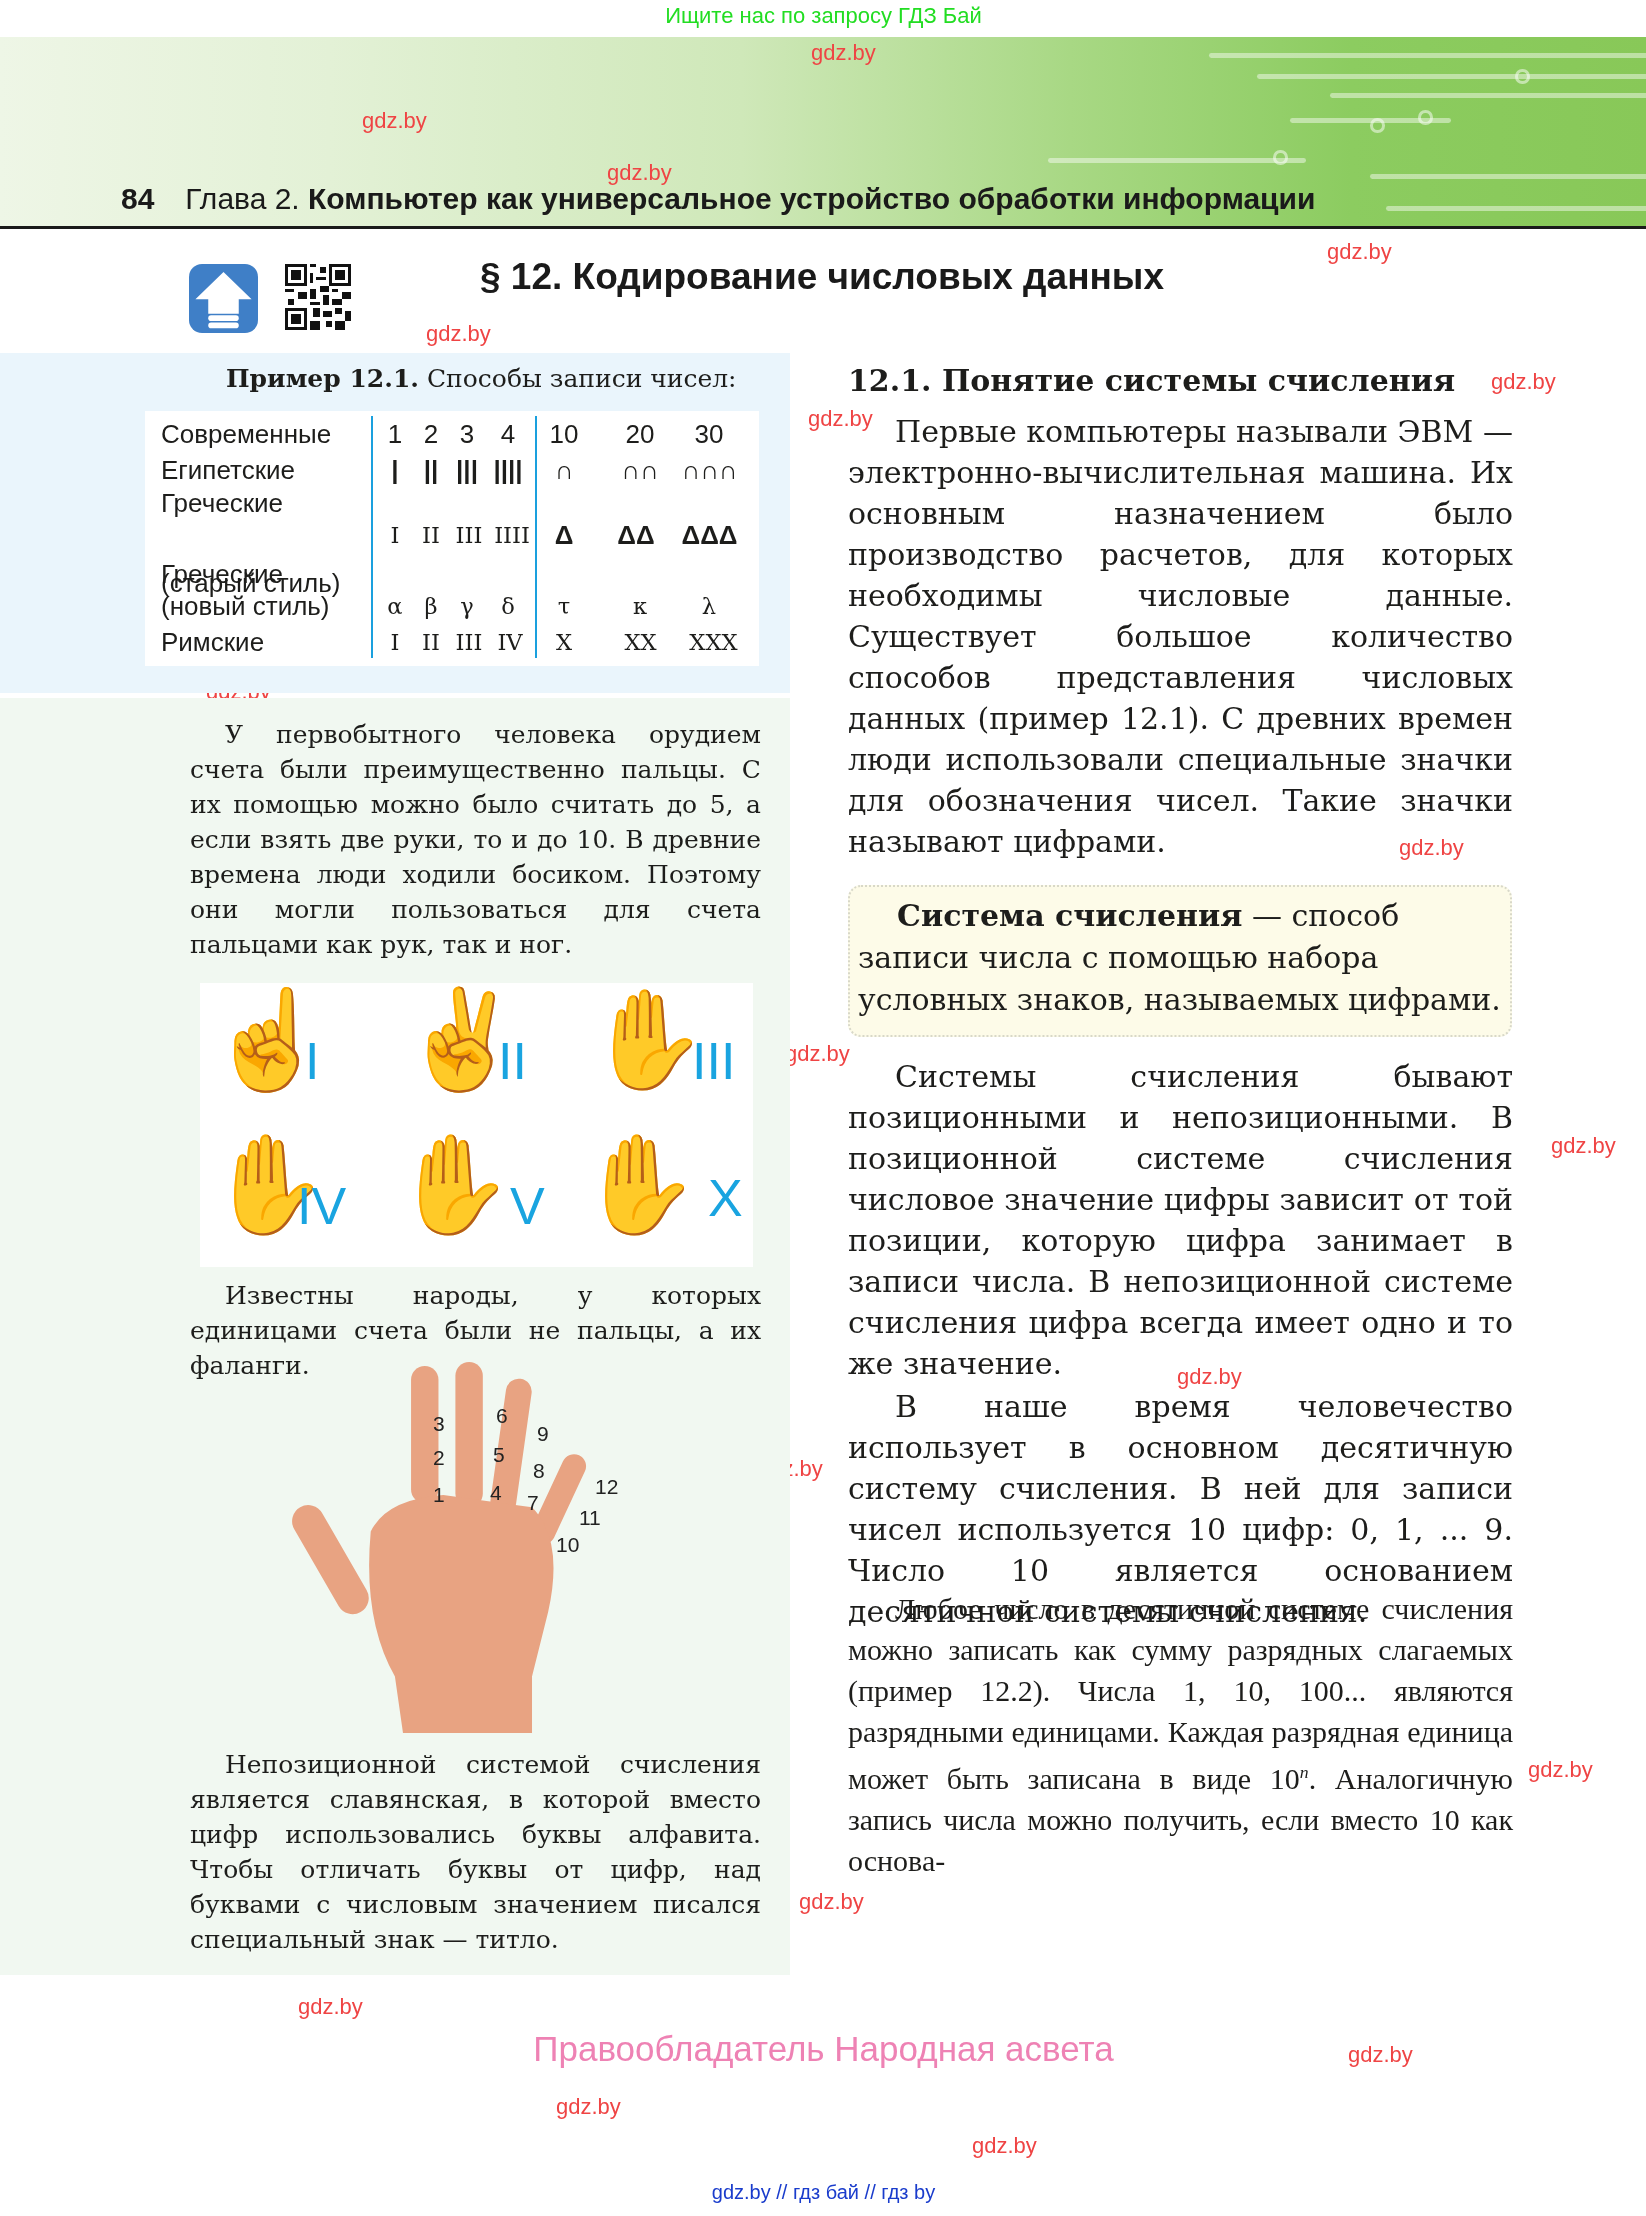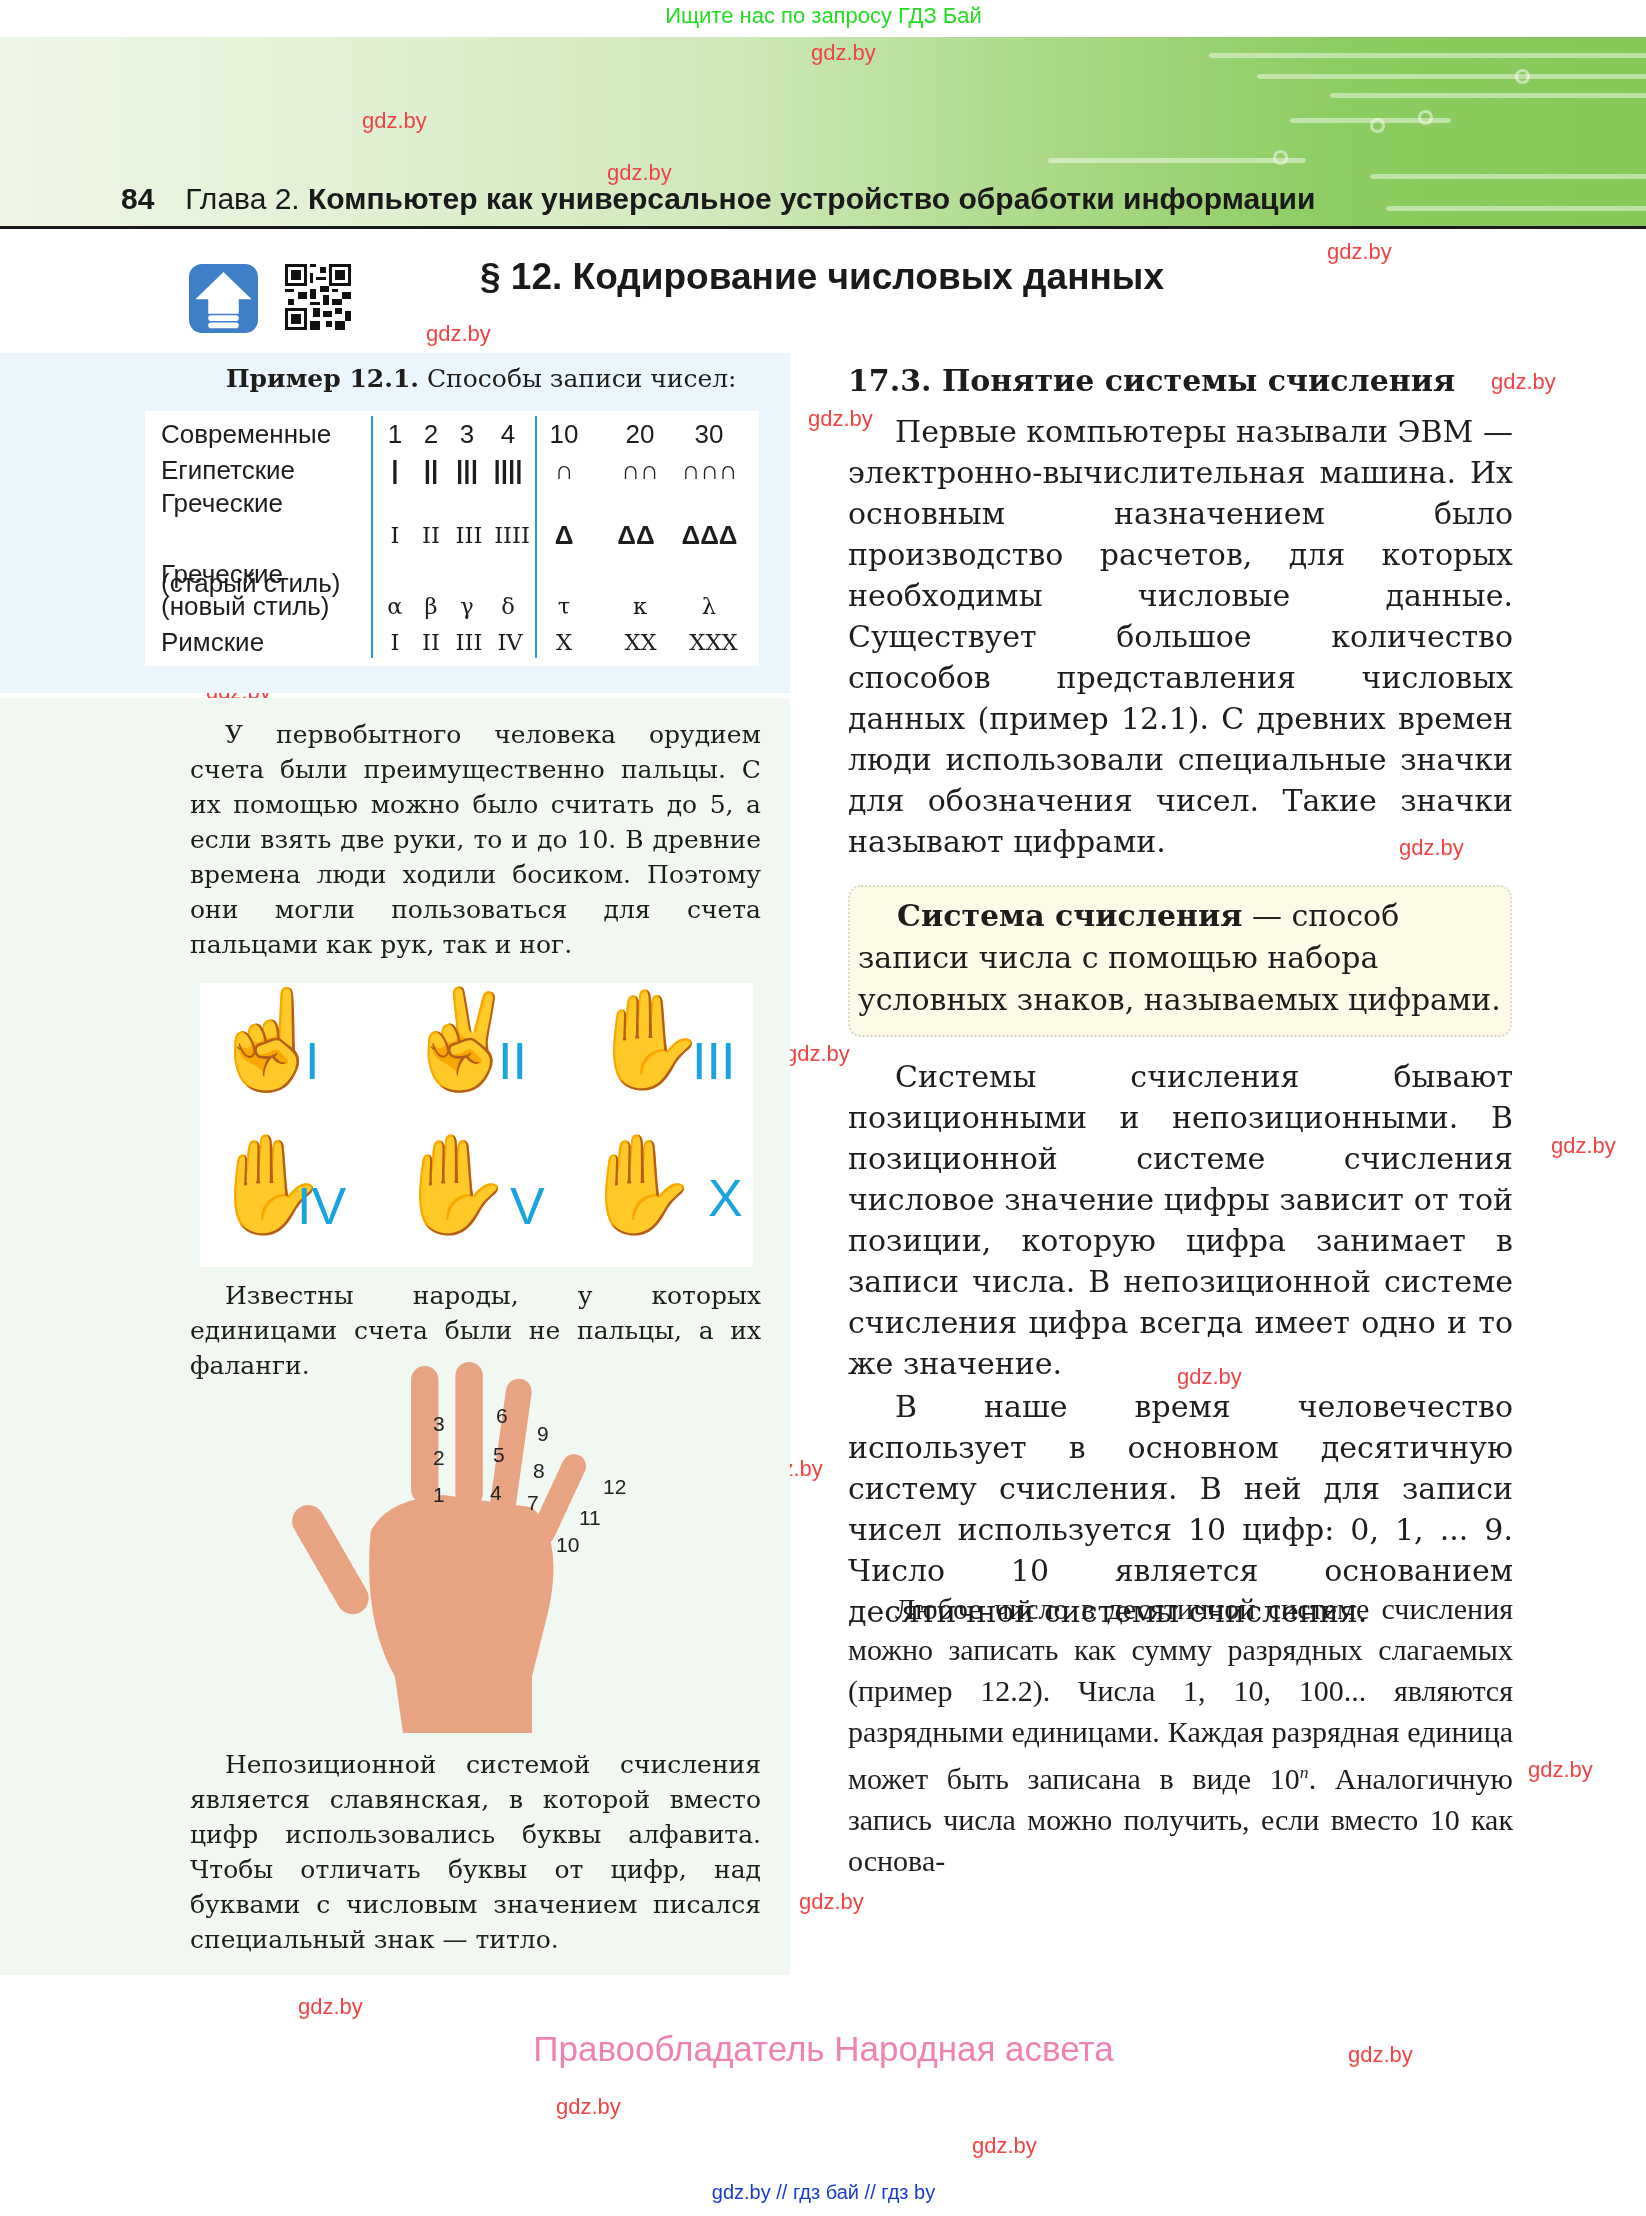--- a/index.html
+++ b/index.html
@@ -256,30 +256,30 @@
   </svg>
   <span class="palm-num" style="left:143px;top:58px;">3</span>
   <span class="palm-num" style="left:143px;top:92px;">2</span>
   <span class="palm-num" style="left:143px;top:129px;">1</span>
   <span class="palm-num" style="left:206px;top:50px;">6</span>
   <span class="palm-num" style="left:203px;top:89px;">5</span>
   <span class="palm-num" style="left:200px;top:127px;">4</span>
   <span class="palm-num" style="left:247px;top:68px;">9</span>
   <span class="palm-num" style="left:243px;top:105px;">8</span>
   <span class="palm-num" style="left:237px;top:137px;">7</span>
-  <span class="palm-num" style="left:313px;top:121px;">12</span>
+  <span class="palm-num" style="left:305px;top:121px;">12</span>
   <span class="palm-num" style="left:289px;top:152px;">11</span>
   <span class="palm-num" style="left:266px;top:179px;">10</span>
 </div>
 
 <div class="abs ptext" style="left:190px;top:1747px;width:571px;">
   <span class="ind"></span><span>Непозиционной системой счисления является славянская, в которой вместо цифр использовались буквы алфавита. Чтобы отличать буквы от цифр, над буквами с числовым значением писался специальный знак — титло.</span>
 </div>
 
-<div class="abs subhead">17.3. Понятие системы счисления</div>
+<div class="abs subhead">12.1. Понятие системы счисления</div>
 
 <div class="abs rtext" style="top:411px;">
   <span style="display:inline-block;width:47px;"></span><span>Первые компьютеры называли ЭВМ — электронно-вычислительная машина. Их основным назначением было производство расчетов, для которых необходимы числовые данные. Существует большое количество способов представления числовых данных (пример 12.1). С древних времен люди использовали специальные значки для обозначения чисел. Такие значки называют цифрами.</span>
 </div>
 
 <div class="abs def-box">
   <span style="display:inline-block;width:39px;"></span><b>Система счисления</b><span> — способ записи числа с помощью набора условных знаков, называемых цифрами.</span>
 </div>
 
 <div class="abs rtext" style="top:1056px;">

